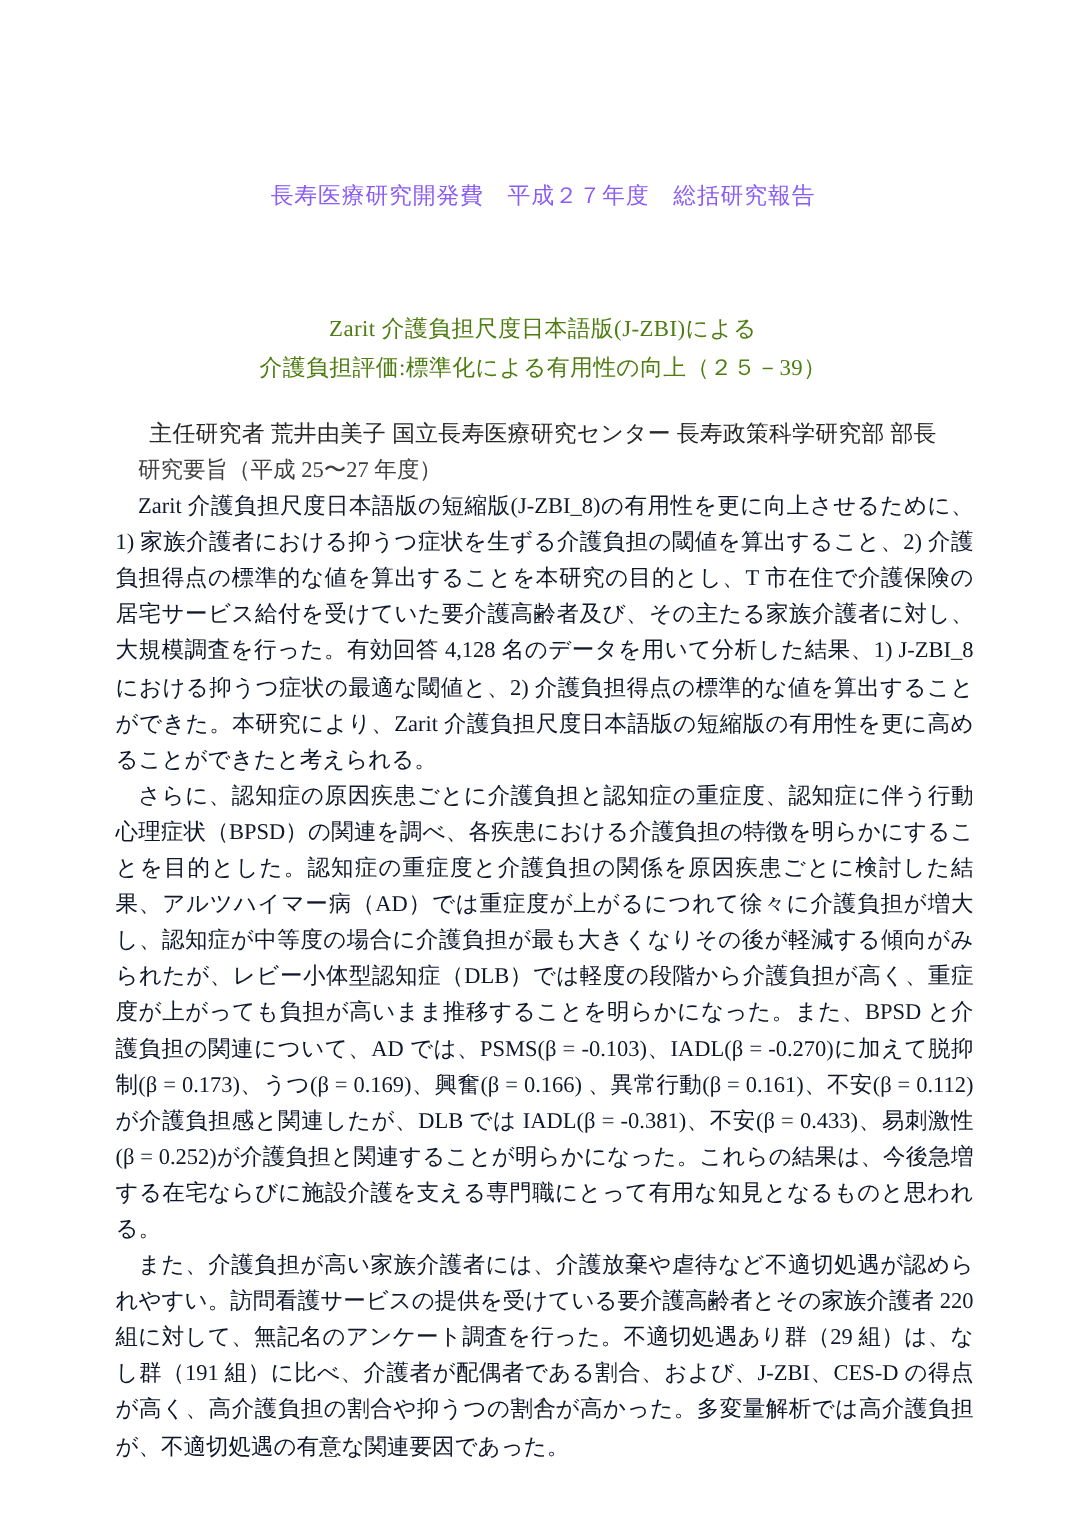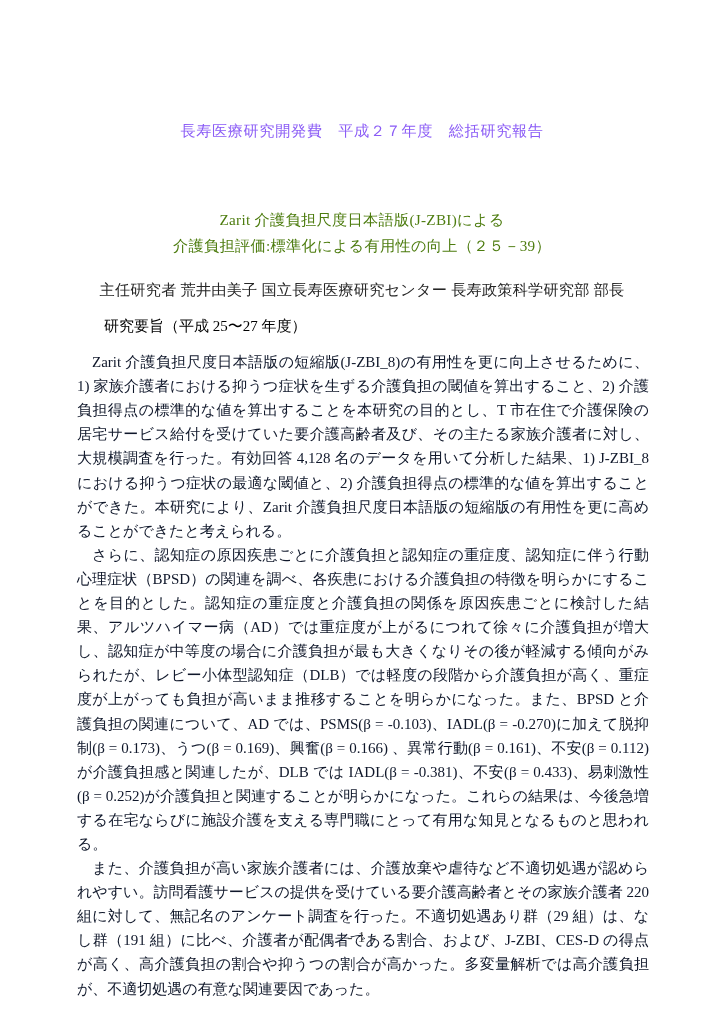--- a/index.html
+++ b/index.html
@@ -95,22 +95,22 @@
     letter-spacing: 0;
     word-break: break-all;
   }
 
   .para.indent-1 { text-indent: 1em; }
 
   
   .abstract-head {
     font-size: 15px;
     line-height: 24.1px;
-    color: #000000;
-    margin: 12px;
+    color: #404040;
+    margin: 0;
     text-indent: 1em;
     white-space: pre;
   }
 
   
   .footer {
     position: absolute;
     left: 0;
     right: 0;
     top: 928px;

